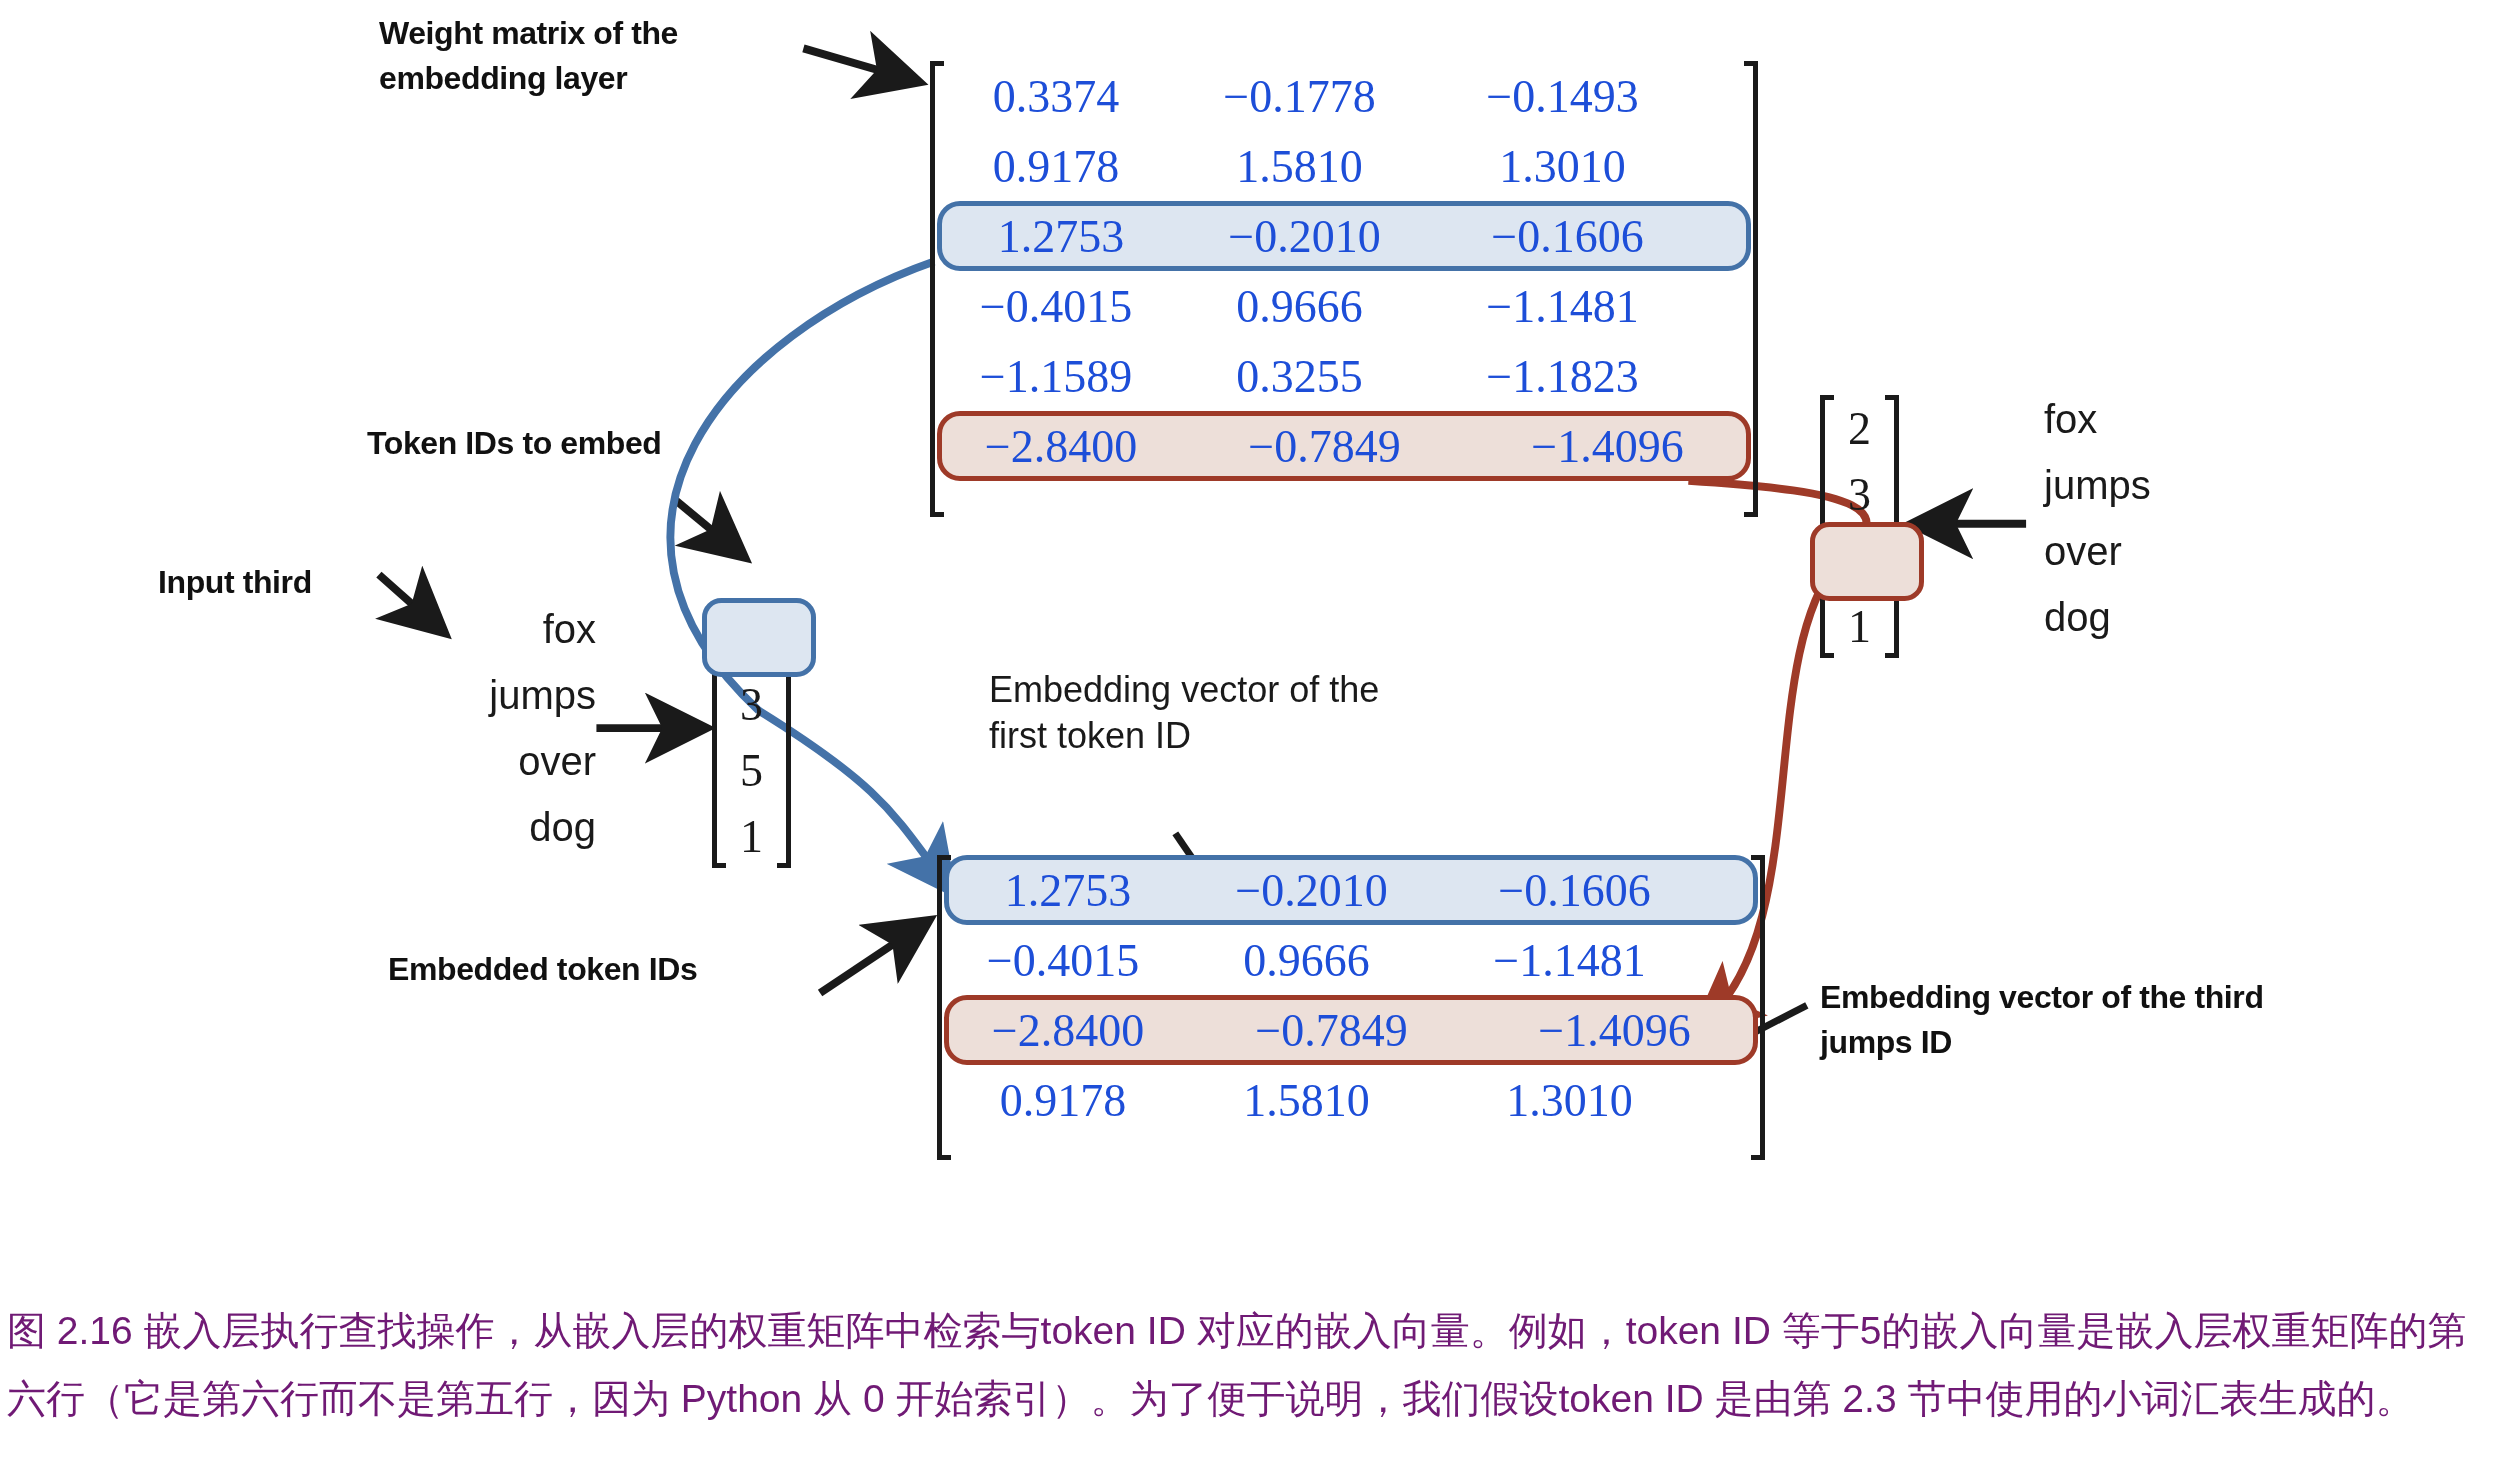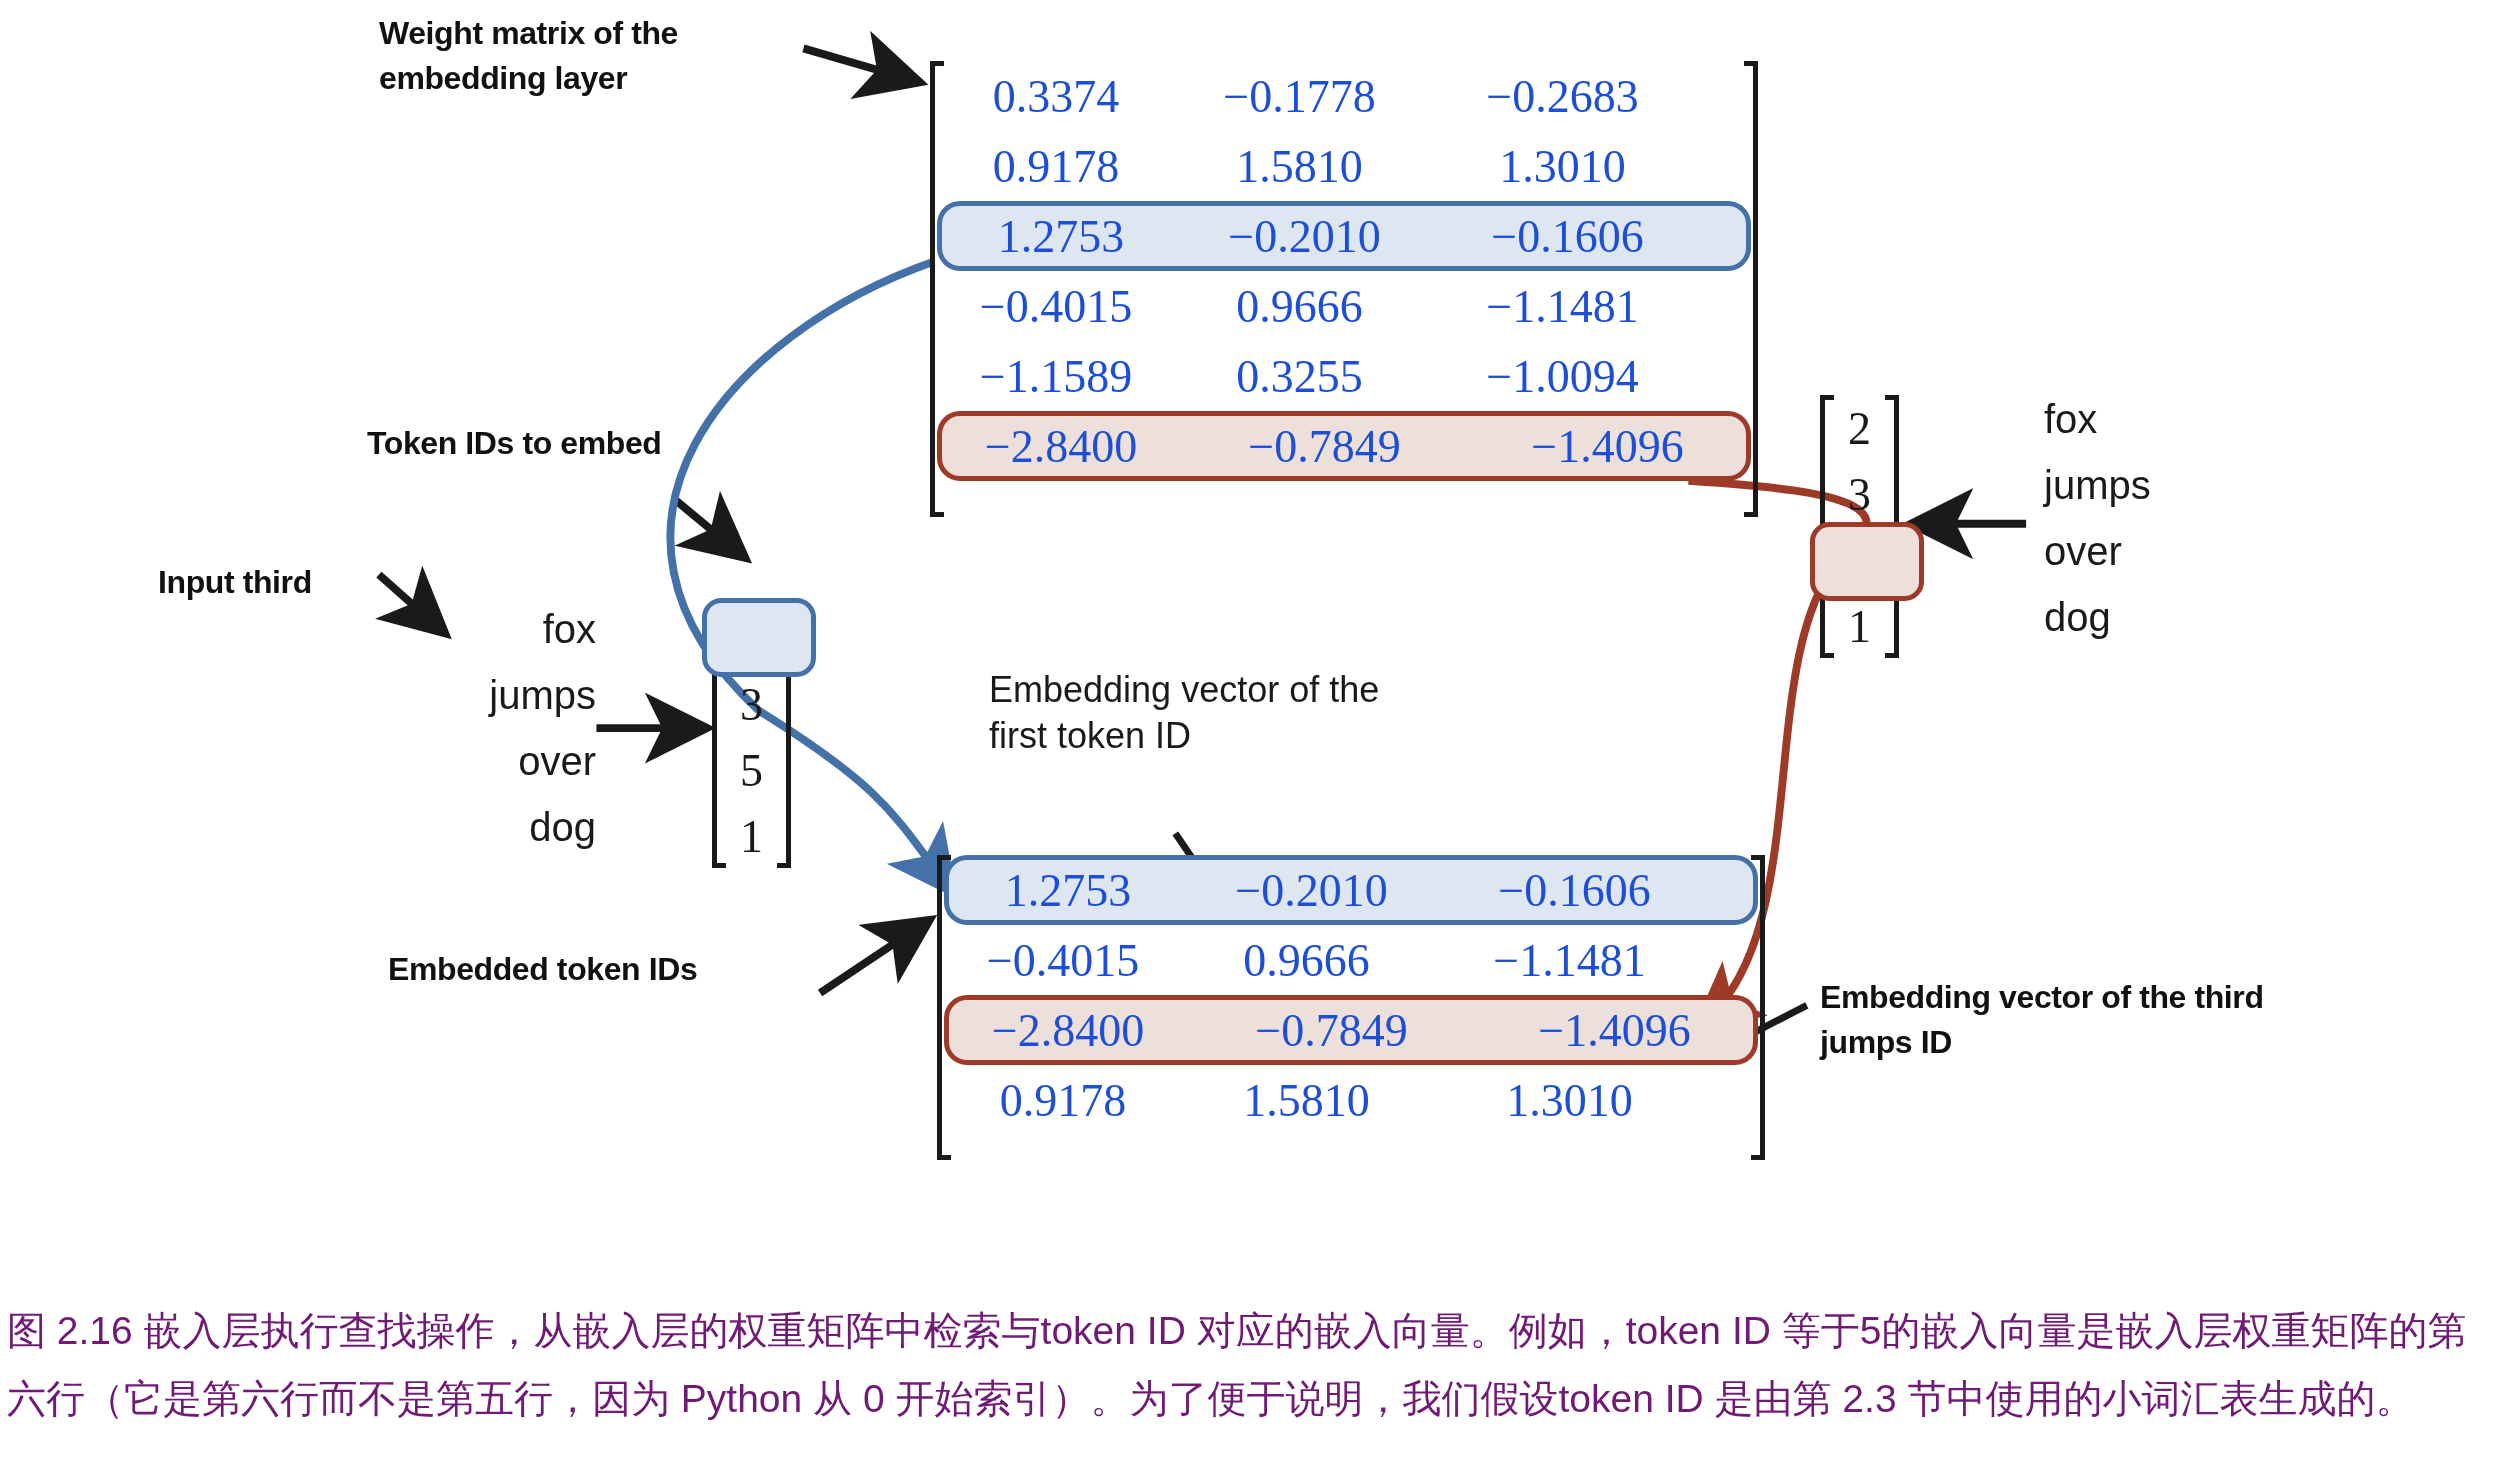--- a/index.html
+++ b/index.html
@@ -224,41 +224,41 @@
   </div>
 
   <div class="vhl-blue" style="left:702px;top:598px;width:114px;height:79px;"></div>
 
   <div class="matrix" style="left:930px;top:61px;">
     <div class="bracket left" style="height:456px;"></div>
     <div class="rows">
       <div class="mrow" style="height:70px;">
         <span class="mcell" style="width:224px;">0.3374</span>
         <span class="mcell" style="width:263px;">−0.1778</span>
-        <span class="mcell" style="width:263px;">−0.2683</span>
+        <span class="mcell" style="width:263px;">−0.1493</span>
       </div>
       <div class="mrow" style="height:70px;">
         <span class="mcell" style="width:224px;">0.9178</span>
         <span class="mcell" style="width:263px;">1.5810</span>
         <span class="mcell" style="width:263px;">1.3010</span>
       </div>
       <div class="mrow hl-blue" style="height:70px;margin-left:-7px;margin-right:-7px;padding-left:7px;padding-right:7px;">
         <span class="mcell" style="width:224px;">1.2753</span>
         <span class="mcell" style="width:263px;">−0.2010</span>
         <span class="mcell" style="width:263px;">−0.1606</span>
       </div>
       <div class="mrow" style="height:70px;">
         <span class="mcell" style="width:224px;">−0.4015</span>
         <span class="mcell" style="width:263px;">0.9666</span>
         <span class="mcell" style="width:263px;">−1.1481</span>
       </div>
       <div class="mrow" style="height:70px;">
         <span class="mcell" style="width:224px;">−1.1589</span>
         <span class="mcell" style="width:263px;">0.3255</span>
-        <span class="mcell" style="width:263px;">−1.0094</span>
+        <span class="mcell" style="width:263px;">−1.1823</span>
       </div>
       <div class="mrow hl-red" style="height:70px;margin-left:-7px;margin-right:-7px;padding-left:7px;padding-right:7px;">
         <span class="mcell" style="width:224px;">−2.8400</span>
         <span class="mcell" style="width:263px;">−0.7849</span>
         <span class="mcell" style="width:263px;">−1.4096</span>
       </div>
     </div>
     <div class="bracket right" style="height:456px;"></div>
   </div>
 

